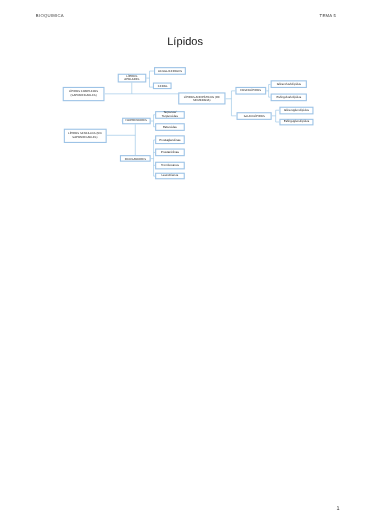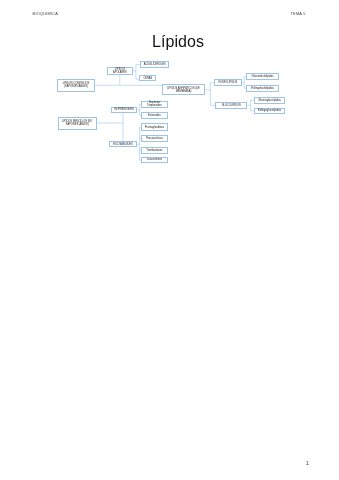--- a/index.html
+++ b/index.html
@@ -5,21 +5,21 @@
 <style>
   html,body{margin:0;padding:0;}
   body{width:339px;height:480px;background:#fff;overflow:hidden;
        font-family:"Liberation Sans",sans-serif;color:#1b1b1b;}
   .page{position:relative;width:339px;height:480px;}
 
   .hdr{position:absolute;top:11.2px;font-size:3.9px;letter-spacing:.22px;color:#444;}
   #hdr-left{left:32.6px;}
   #hdr-right{left:290.5px;}
   #title{position:absolute;top:32.6px;left:152px;
-         font-size:16px;font-weight:400;color:#141414;letter-spacing:.05px;}
+         font-size:10px;font-weight:400;color:#141414;letter-spacing:.05px;}
 
   
   #diagram{position:absolute;left:0;top:0;width:339px;height:480px;}
   .nbox{position:absolute;box-sizing:border-box;border:0.4px solid #9dc3e6;
         background:#fff;display:flex;align-items:center;justify-content:center;
         text-align:center;color:#1b1b1b;line-height:1.25;}
 
   
   #content{position:absolute;left:0;top:0;width:339px;}
 

